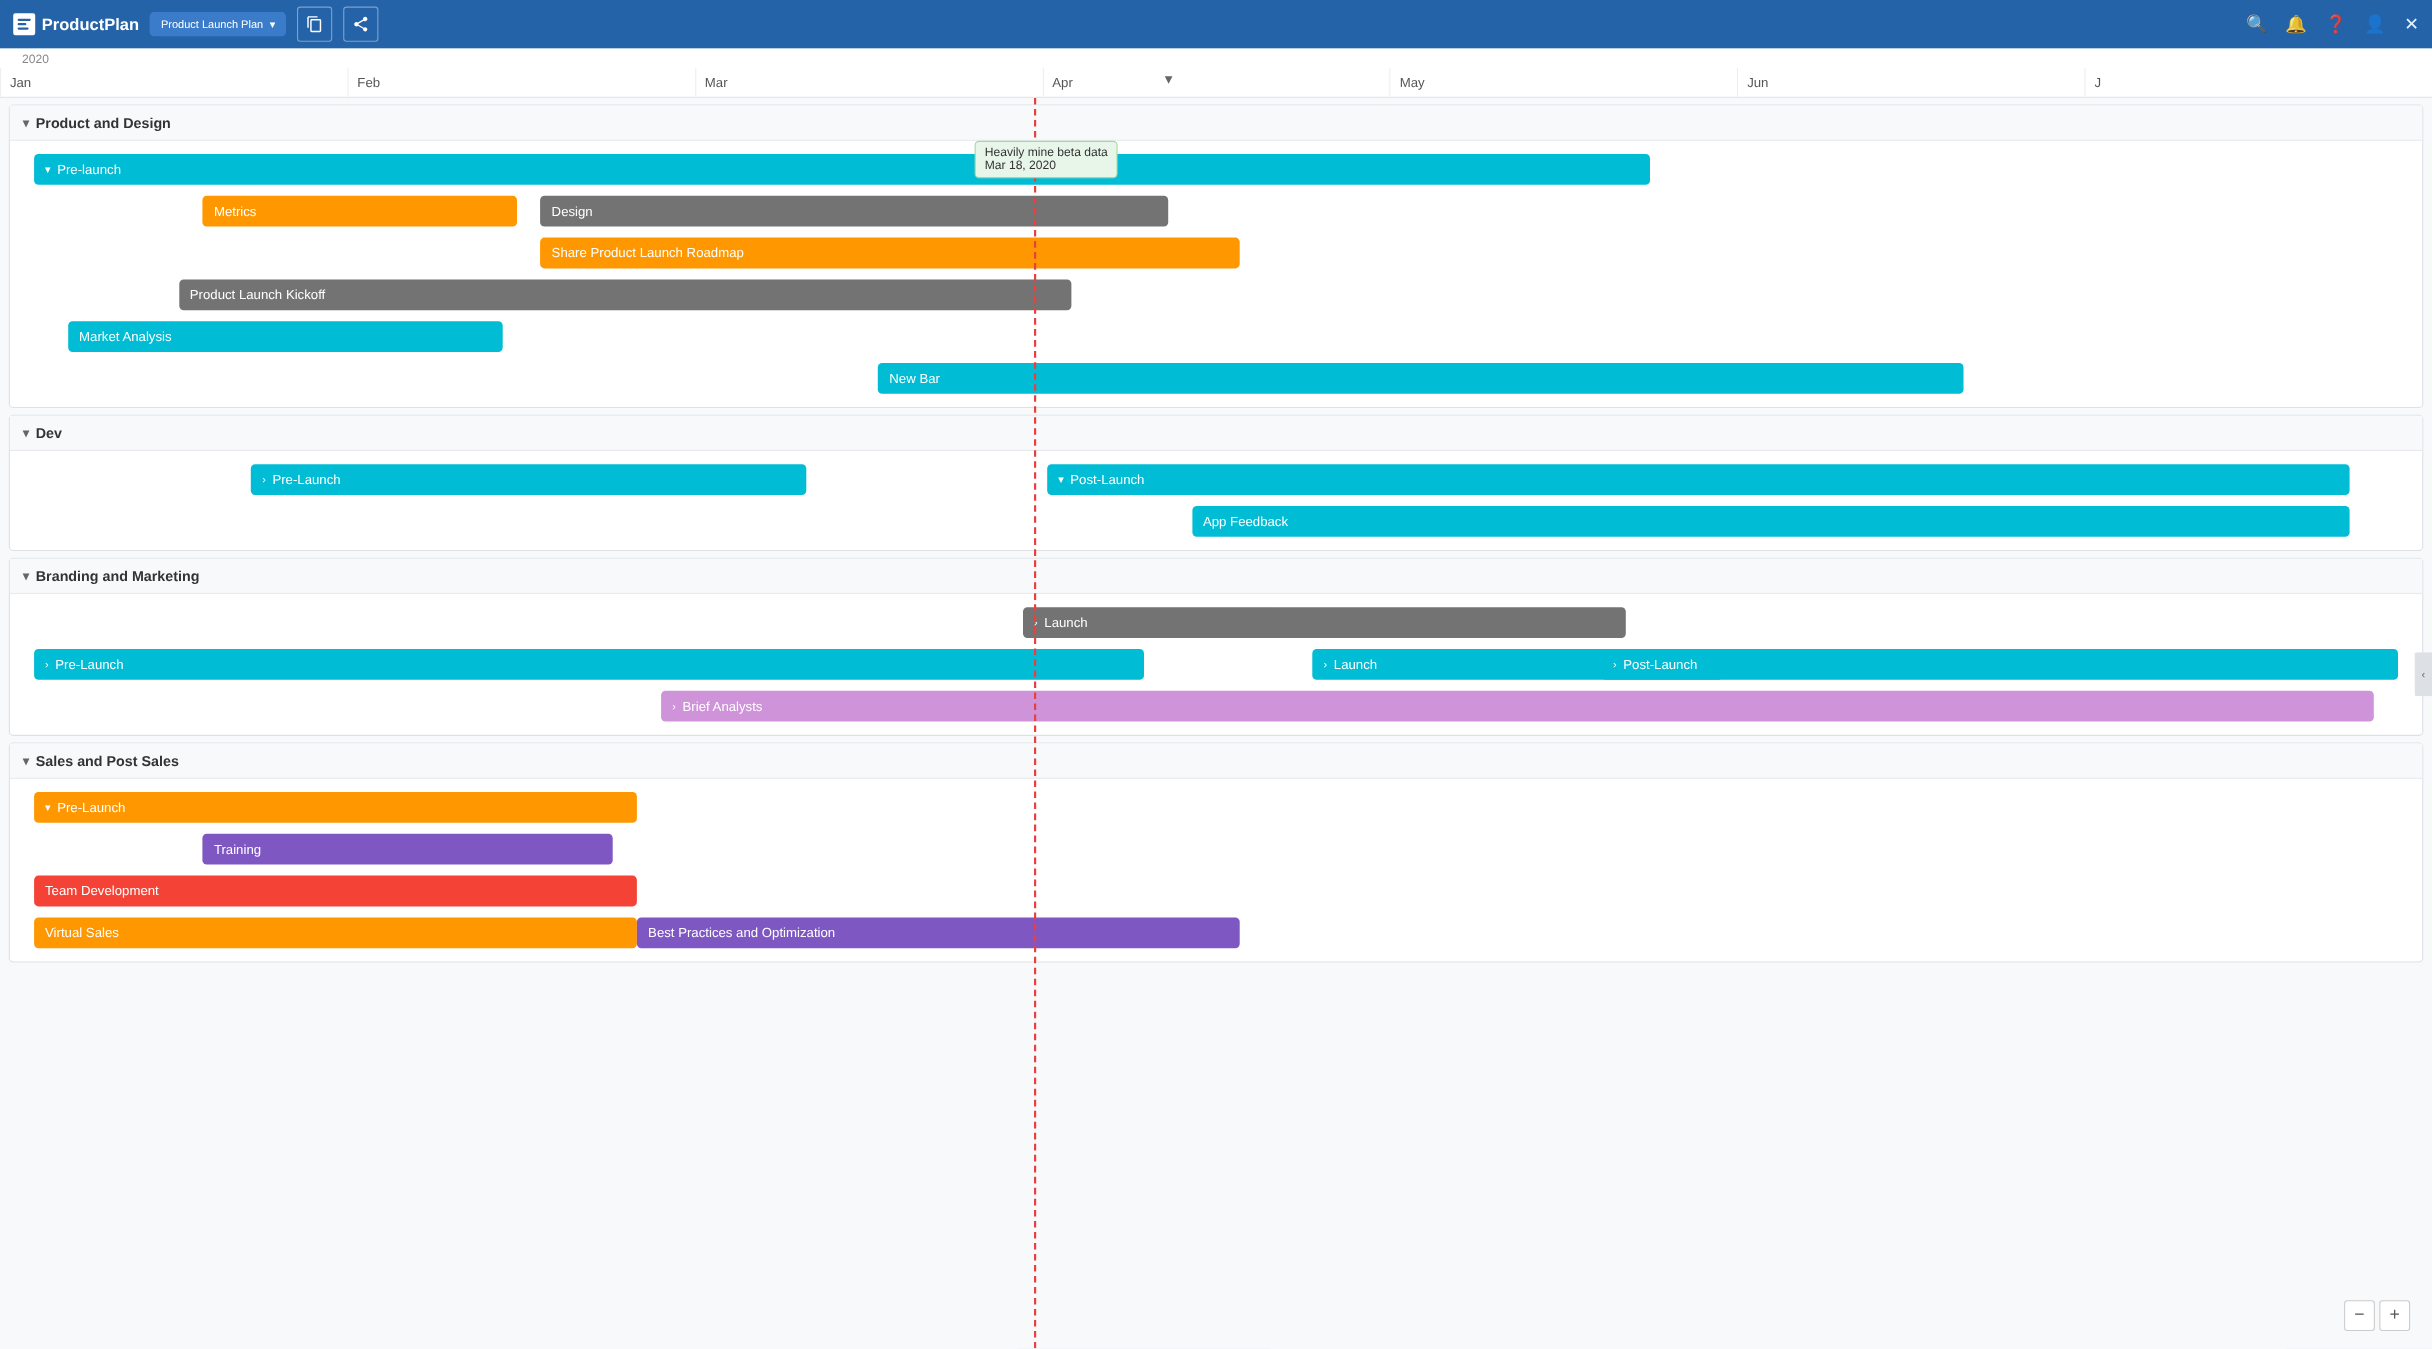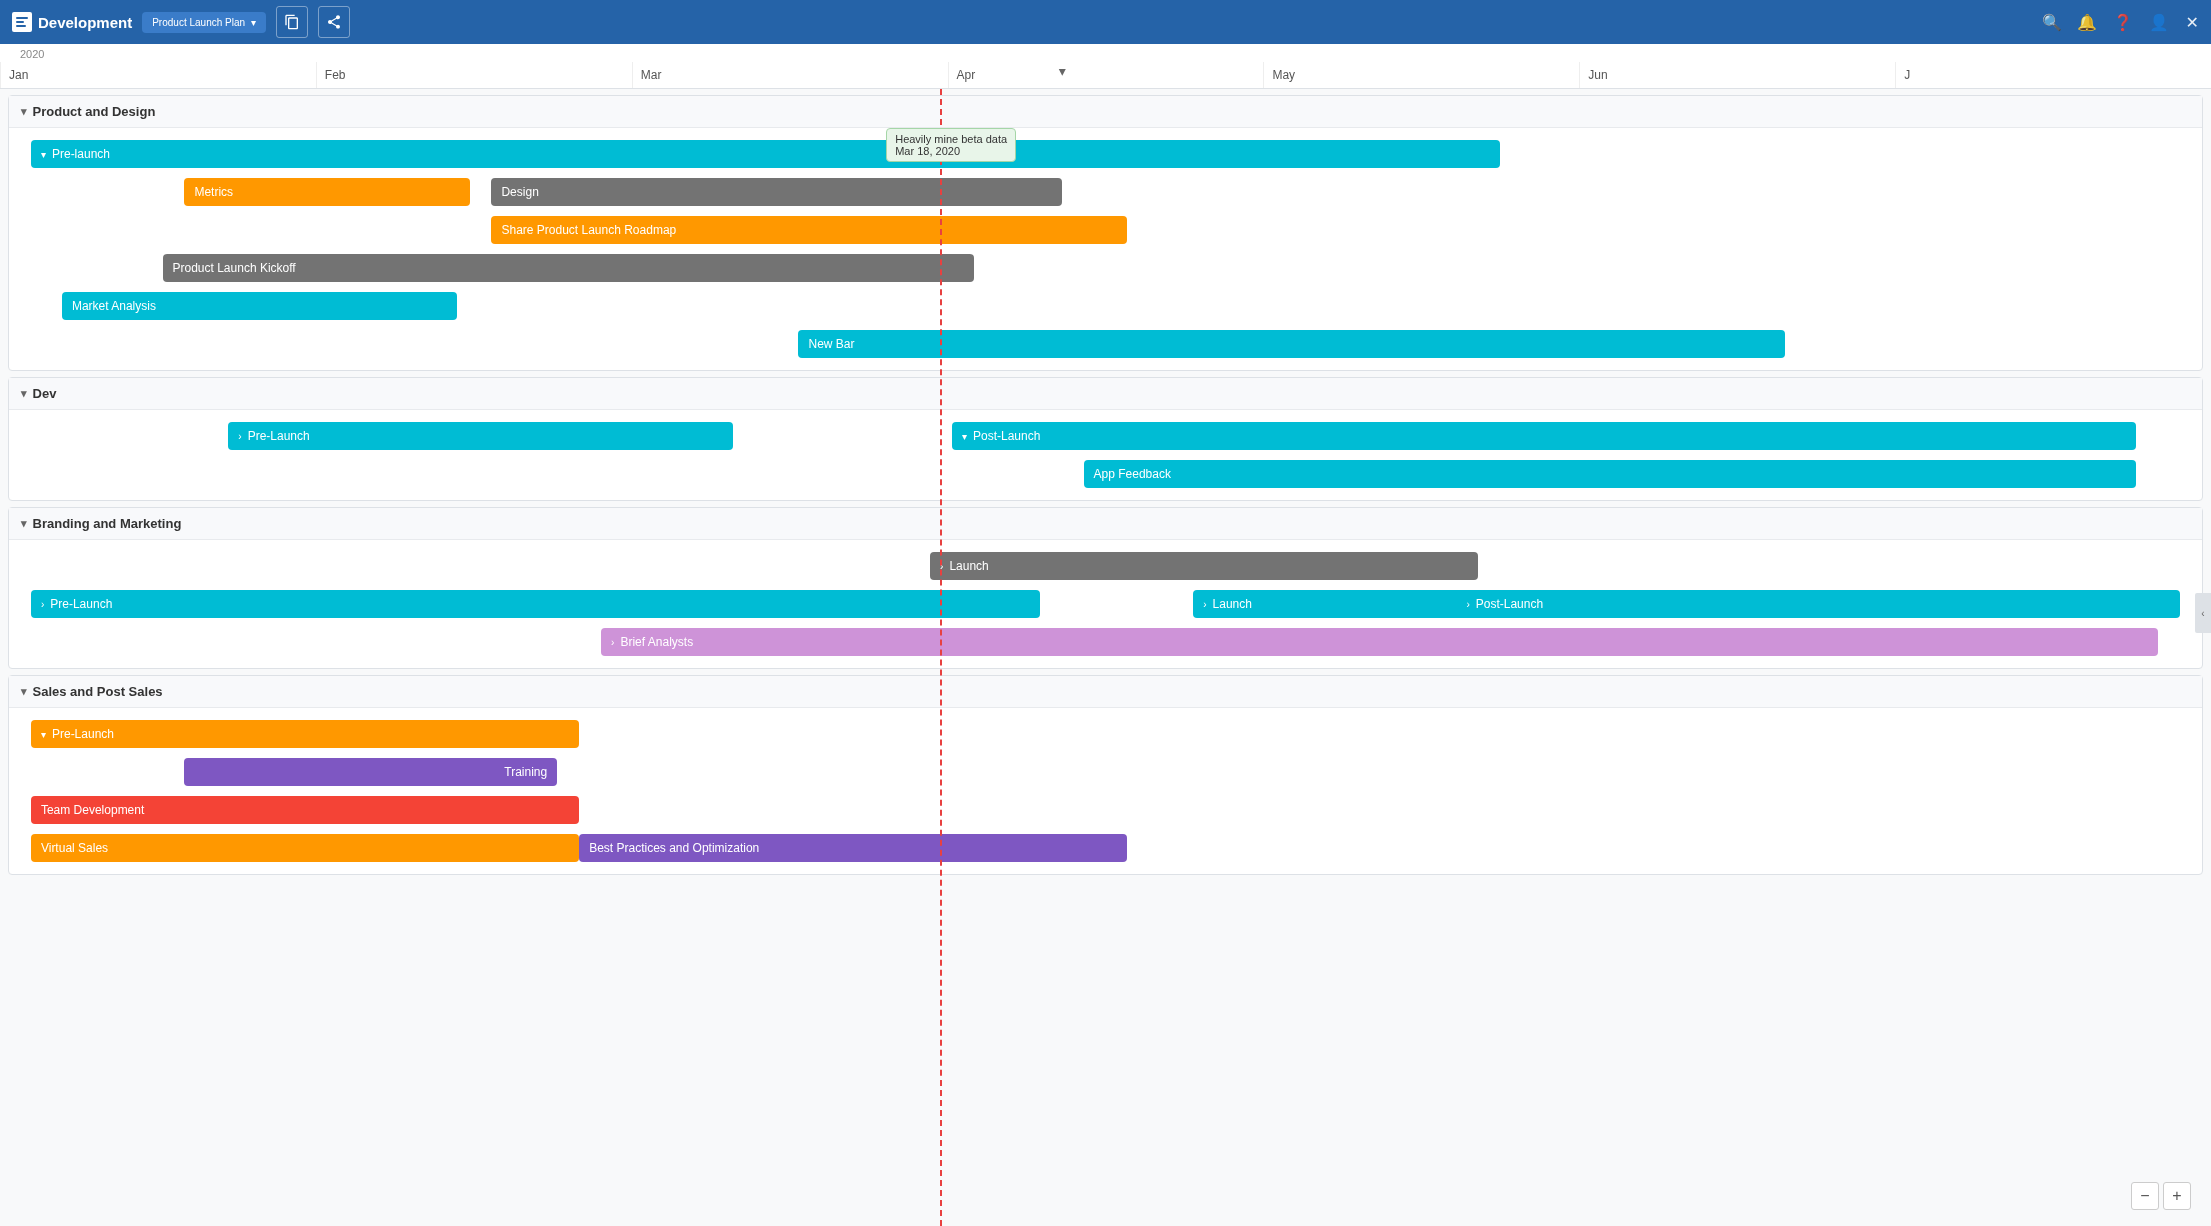--- a/index.html
+++ b/index.html
@@ -222,21 +222,21 @@
 
 <div class="header">
   <div class="header-logo">
     <div class="header-logo-icon">
       <svg viewBox="0 0 14 14" fill="#2563a8">
           <rect x="1" y="2" width="12" height="2" rx="1"></rect>
           <rect x="1" y="6" width="8" height="2" rx="1"></rect>
           <rect x="1" y="10" width="10" height="2" rx="1"></rect>
         </svg>
     </div>
-    <span>Development</span>
+    <span>ProductPlan</span>
   </div>
   <div class="plan-selector">
     <span>Product Launch Plan</span>
     <span>▾</span>
   </div>
   <div style="width:32px;height:32px;border:1px solid rgba(255,255,255,0.4);border-radius:3px;display:flex;align-items:center;justify-content:center;cursor:pointer;">
     <svg width="16" height="16" fill="white" viewBox="0 0 24 24">
         <path d="M16 1H4c-1.1 0-2 .9-2 2v14h2V3h12V1zm3 4H8c-1.1 0-2 .9-2 2v14c0 1.1.9 2 2 2h11c1.1 0 2-.9 2-2V7c0-1.1-.9-2-2-2zm0 16H8V7h11v14z"></path>
       </svg>
   </div>
@@ -403,21 +403,21 @@
       <div class="gantt-rows">
 
         <div class="gantt-row">
           <div class="bar bar-orange" style="left:1%;width:25%;">
             <span style="margin-right:6px;font-size:10px;">▾</span>
             <span>Pre-Launch</span>
           </div>
         </div>
 
         <div class="gantt-row">
-          <div class="bar bar-violet" style="left:8%;width:17%;justify-content:flex-end;">
+          <div class="bar bar-violet" style="left:8%;width:17%;">
             <span>Training</span>
           </div>
         </div>
 
         <div class="gantt-row">
           <div class="bar bar-red" style="left:1%;width:25%;">
             <span>Team Development</span>
           </div>
         </div>
 

